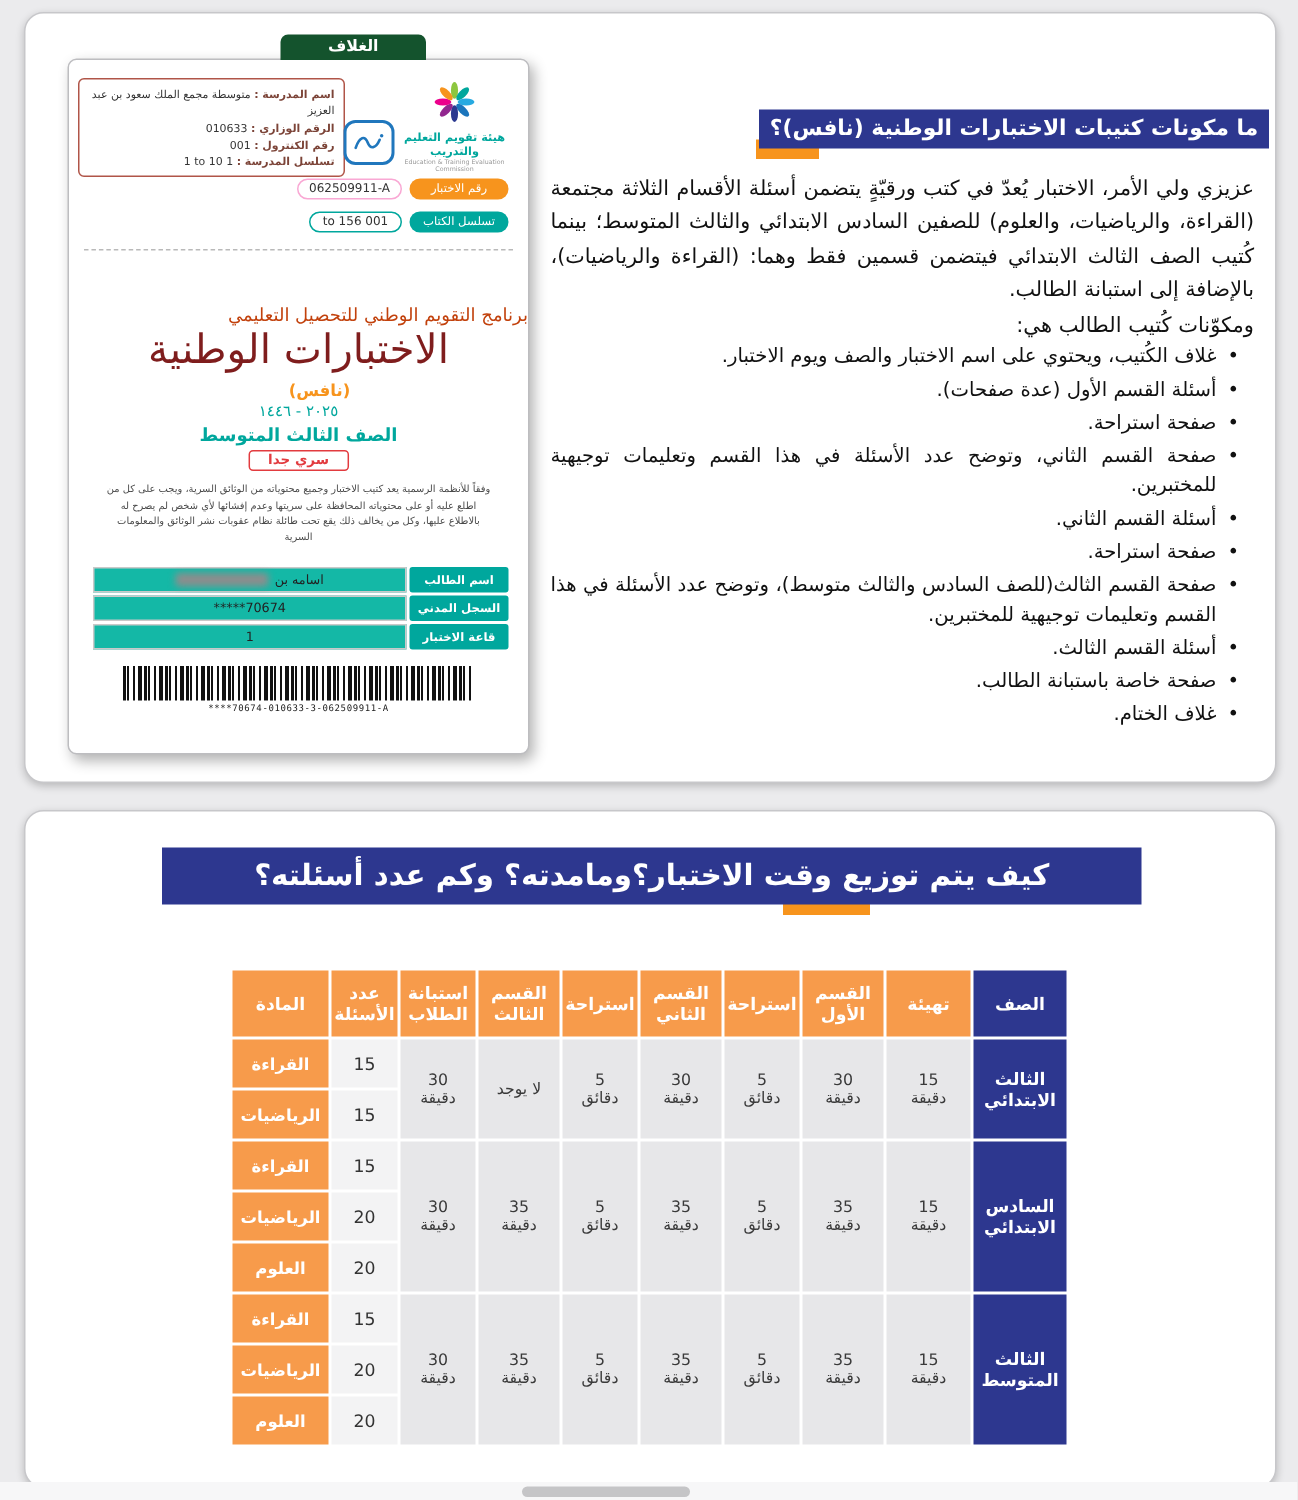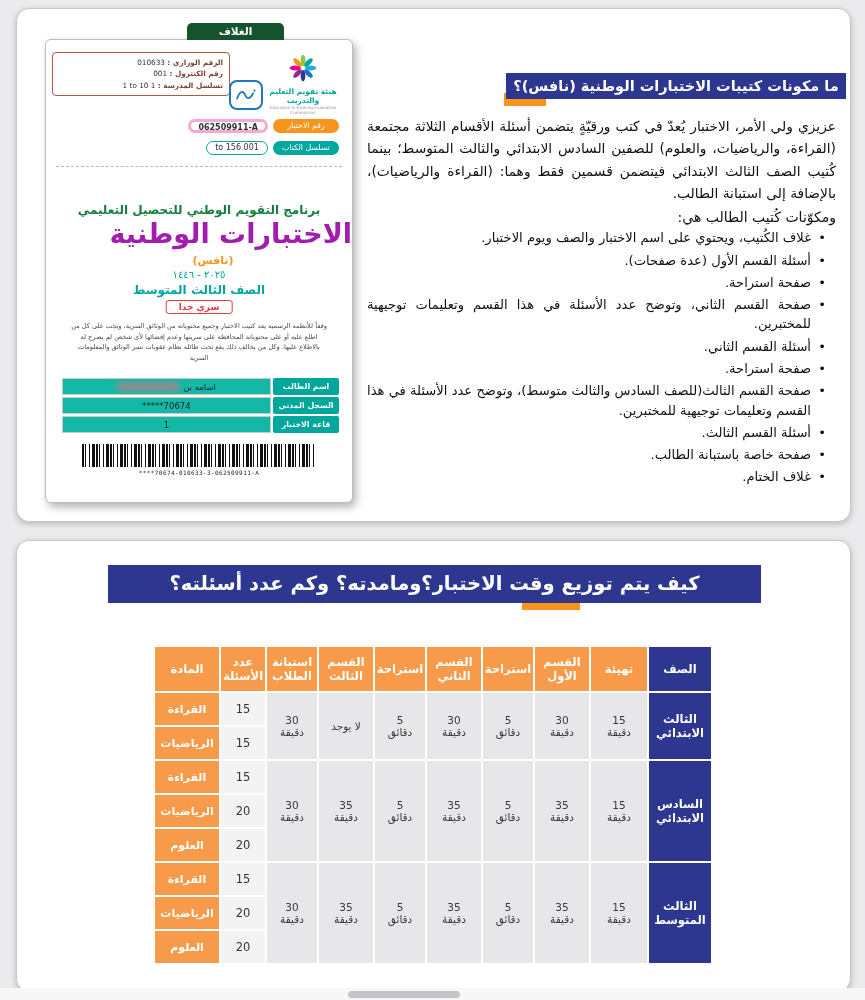--- a/index.html
+++ b/index.html
@@ -26,24 +26,24 @@
   .sb-label{font-weight:bold;color:#7c4438;}
   .etec{position:absolute;top:14px;left:214px;width:86px;text-align:center;}
   .etec-ar{font-size:7.5px;font-weight:bold;color:#00a79d;margin-top:1px;}
   .etec-en{font-size:4.2px;color:#999;}
   .nafs-ico{position:absolute;top:40px;left:183px;width:30px;height:26px;border:2px solid #2077bd;border-radius:8px;display:flex;align-items:center;justify-content:center;background:#fff;}
   .pill-row{position:absolute;right:13px;display:flex;gap:5px;direction:rtl;height:14px;}
   .pr1{top:79px;} .pr2{top:101px;}
   .pill-label{width:66px;border-radius:8px;color:#fff;font-size:7.8px;text-align:center;line-height:14px;}
   .pl-orange{background:#f7941d;} .pl-teal{background:#00a79d;}
   .pill-value{min-width:62px;padding:0 7px;border-radius:8px;background:#fff;font-size:8px;text-align:center;line-height:12px;color:#333;box-sizing:border-box;}
-  .pv-orange{border:3px solid #f9a8d4;font-weight:bold;} .pv-teal{border:1px solid #00a79d;}
+  .pv-orange{border:1px solid #f9a8d4;} .pv-teal{border:1px solid #00a79d;}
   .dashes{position:absolute;top:126px;left:10px;right:10px;border-top:1px dashed #b9b9b9;}
-  .program{position:absolute;top:163px;left:0;right:0;text-align:center;font-size:12px;font-weight:700;color:#15803d;}
-  .big-title{position:absolute;top:178px;left:0;right:0;font-size:27px;font-weight:700;color:#a21caf;letter-spacing:1px;}
+  .program{position:absolute;top:163px;left:0;right:0;text-align:right;font-size:12px;font-weight:400;color:#c2410c;}
+  .big-title{position:absolute;top:178px;left:0;right:0;text-align:center;font-size:27px;font-weight:400;color:#7f1d1d;letter-spacing:1px;}
   .nafs-line{position:absolute;top:214px;left:0;right:0;text-align:center;font-size:11px;font-weight:bold;color:#f7941d;margin-left:28px;}
   .years{position:absolute;top:229px;left:0;right:0;text-align:center;font-size:10px;color:#00a79d;}
   .grade-line{position:absolute;top:243px;left:0;right:0;text-align:center;font-size:12px;font-weight:bold;color:#00a79d;}
   .secret-badge{position:absolute;top:260px;left:50%;transform:translateX(-50%);border:1px solid #e23b3f;color:#e23b3f;font-size:9px;font-weight:bold;padding:1px 12px;border-radius:3px;background:#fff;white-space:nowrap;}
   .secret-text{position:absolute;top:281px;left:24px;right:24px;font-size:6.6px;line-height:1.6;color:#4a4a4a;text-align:center;}
   .stu{position:absolute;top:338px;left:16px;right:13px;display:flex;flex-direction:column;gap:2px;}
   .stu-row{display:flex;gap:2px;height:17px;}
   .stu-label{width:66px;background:#00a79d;color:#fff;font-size:7.8px;font-weight:bold;display:flex;align-items:center;justify-content:center;border-radius:2px;}
   .stu-val{flex:1;background:#14b8a6;border:1px solid #c9c9c9;font-size:8.5px;display:flex;align-items:center;justify-content:center;gap:4px;color:#222;}
   .blurred{display:inline-block;width:62px;height:9px;background:#8d8d8d;filter:blur(2.5px);border-radius:2px;}
@@ -68,20 +68,21 @@
 <body>
 
 <div>
 
   <section class="card card1">
 
     <div class="cover">
       <div class="cover-tab">الغلاف</div>
 
       <div class="school-box">
+        <div><span class="sb-label">اسم المدرسة :</span> <span>متوسطة مجمع الملك سعود بن عبد العزيز</span></div>
         <div><span class="sb-label">الرقم الوزاري :</span> <span class="ltr">010633</span></div>
         <div><span class="sb-label">رقم الكنترول :</span> <span class="ltr">001</span></div>
         <div><span class="sb-label">تسلسل المدرسة :</span> <span class="ltr">1 to 10 1</span></div>
       </div>
 
       <div class="etec">
         <span>
           <svg width="28" height="28" viewBox="0 0 40 40">
             <ellipse cx="20" cy="9" rx="3.4" ry="8" fill="#8dc63f"></ellipse>
             <ellipse cx="20" cy="9" rx="3.4" ry="8" fill="#00a79d" transform="rotate(45 20 20)"></ellipse>

